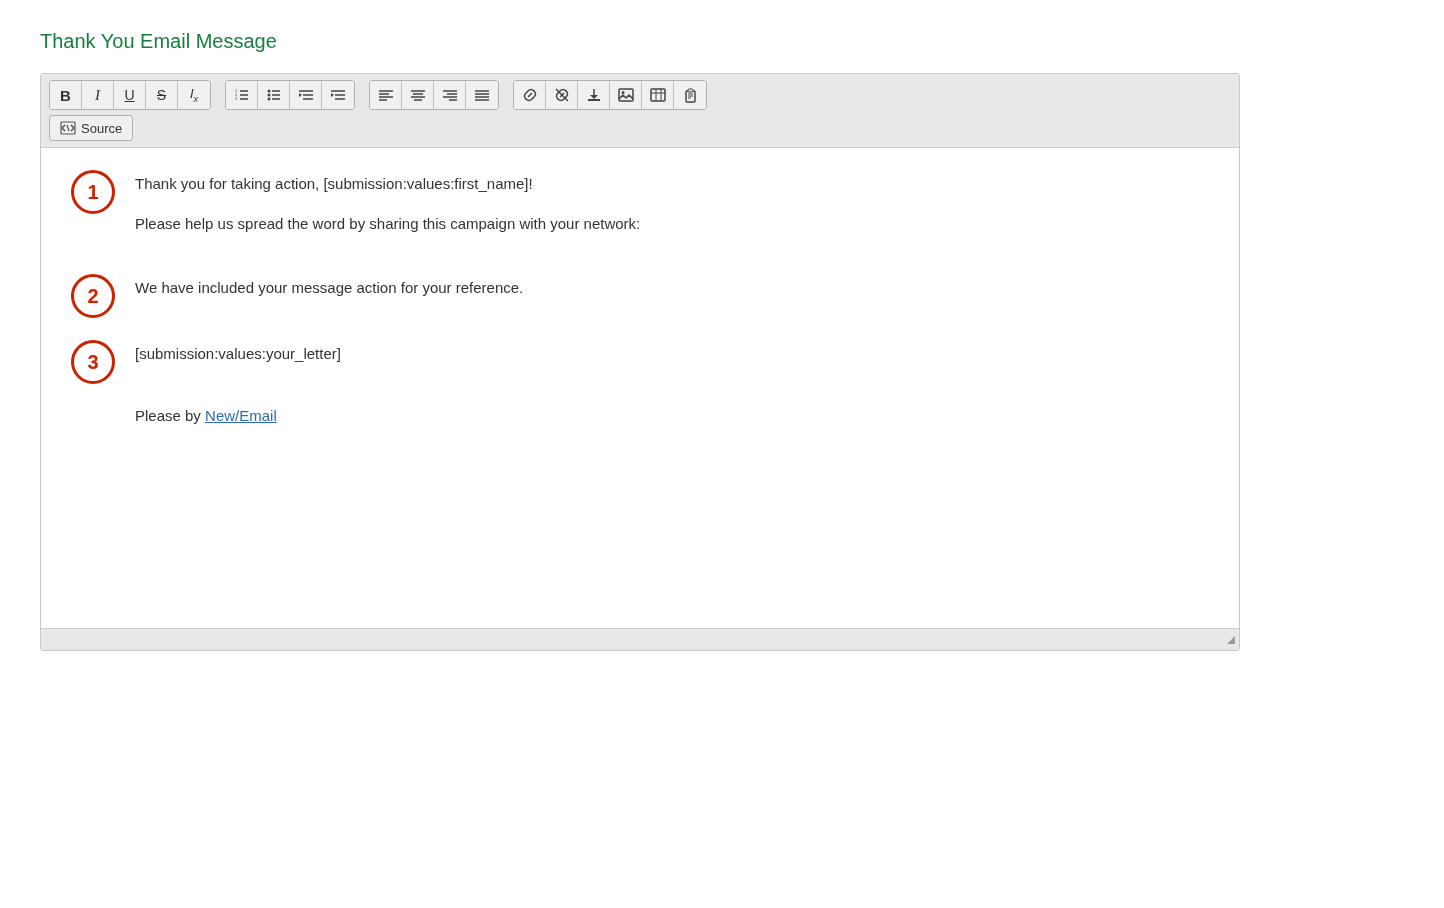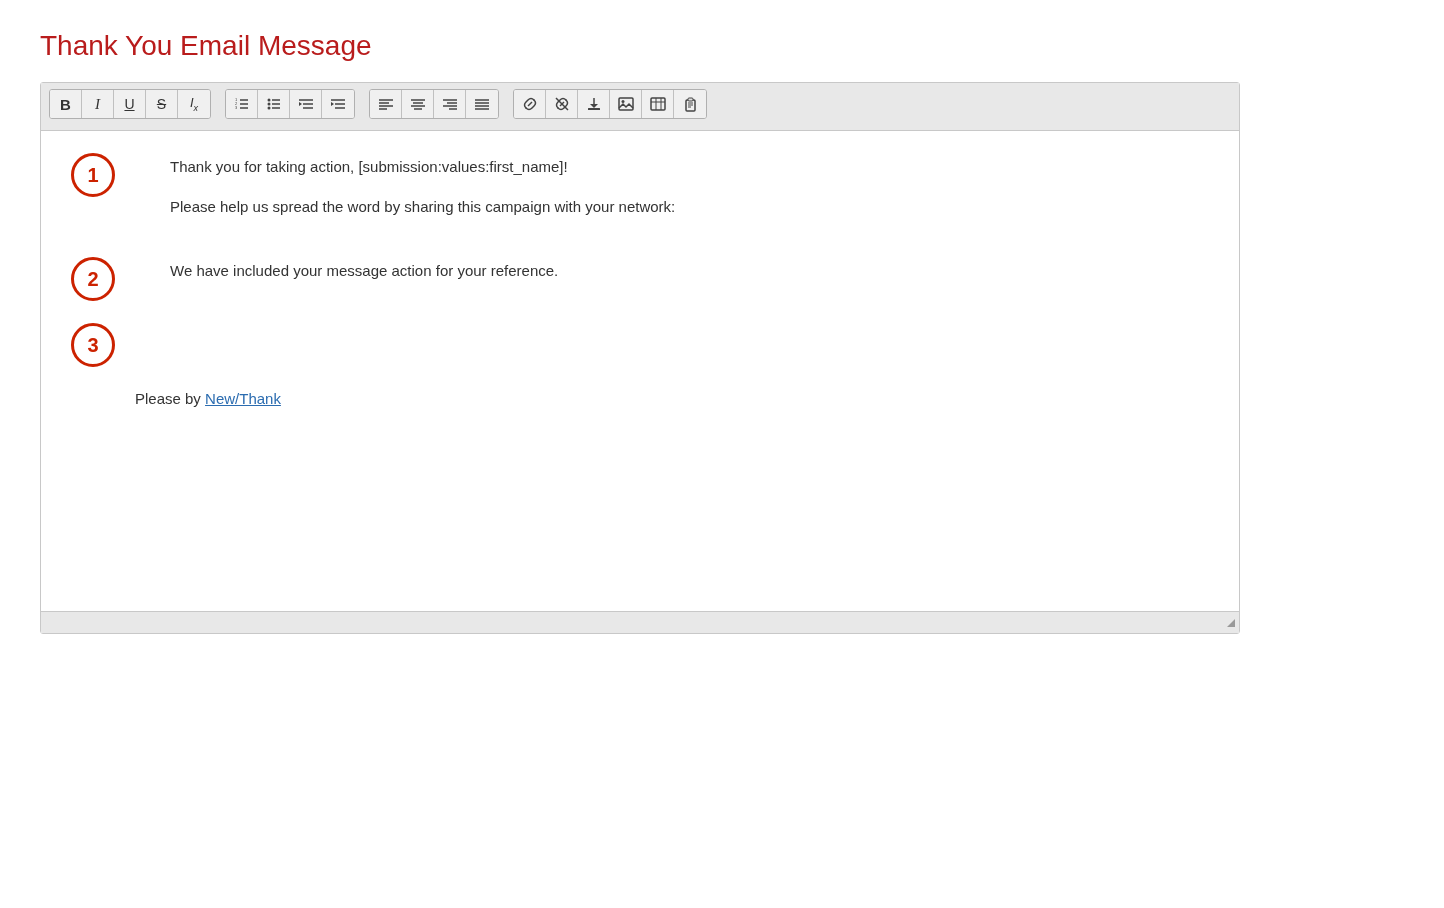--- a/index.html
+++ b/index.html
@@ -5,23 +5,23 @@
     * { box-sizing: border-box; margin: 0; padding: 0; }
 
     body {
       background: #fff;
       font-family: Arial, sans-serif;
       padding: 30px 40px;
       color: #333;
     }
 
     .page-title {
-      font-size: 28px;
+      font-size: 20px;
       font-weight: normal;
-      color: #b91c1c;
+      color: #15803d;
       margin-bottom: 20px;
     }
 
     .editor-wrapper {
       border: 1px solid #c8c8c8;
       border-radius: 3px;
       width: 1200px;
       background: #fff;
     }
 
@@ -125,21 +125,20 @@
     .content-text-block {
       flex: 1;
       padding-top: 4px;
     }
 
     .content-para {
       font-size: 15px;
       color: #333;
       line-height: 1.6;
       margin-bottom: 16px;
-      margin-left: 35px;
     }
 
     .content-para.no-annotation {
       margin-left: 64px;
       margin-bottom: 16px;
     }
 
     .link-text {
       color: #2b6cb0;
       text-decoration: underline;
@@ -315,20 +314,31 @@
             <rect x="6" y="2" width="5" height="3" rx="1" stroke="#444" stroke-width="1" fill="#e0e0e0"></rect>
             <line x1="6" y1="7" x2="11" y2="7" stroke="#444" stroke-width="1"></line>
             <line x1="6" y1="9" x2="11" y2="9" stroke="#444" stroke-width="1"></line>
             <line x1="6" y1="11" x2="9" y2="11" stroke="#444" stroke-width="1"></line>
           </svg>
         </button>
       </div>
 
     </div>
 
+    <div class="source-row">
+      <button class="source-btn">
+        <svg width="16" height="16" viewBox="0 0 16 16">
+          <rect x="1" y="2" width="14" height="12" rx="1" stroke="#555" stroke-width="1.2" fill="none"></rect>
+          <polyline points="5,5 2,8 5,11" stroke="#555" stroke-width="1.5" fill="none"></polyline>
+          <polyline points="11,5 14,8 11,11" stroke="#555" stroke-width="1.5" fill="none"></polyline>
+          <line x1="7" y1="5" x2="9" y2="11" stroke="#555" stroke-width="1.2"></line>
+        </svg>
+        <span>Source</span>
+      </button>
+    </div>
   </div>
 
   <div class="editor-content">
 
     <div class="content-section">
       <div class="annotation-circle">1</div>
       <div class="content-text-block">
         <p class="content-para">Thank you for taking action, [submission:values:first_name]!</p>
         <p class="content-para">Please help us spread the word by sharing this campaign with your network:</p>
       </div>
@@ -337,25 +347,26 @@
     <div class="content-section">
       <div class="annotation-circle">2</div>
       <div class="content-text-block">
         <p class="content-para">We have included your message action for your reference.</p>
       </div>
     </div>
 
     <div class="content-section">
       <div class="annotation-circle">3</div>
       <div class="content-text-block">
+        <p class="content-para">[submission:values:your_letter]</p>
       </div>
     </div>
 
     <p class="content-para no-annotation">
-      <span>Please by </span><a href="#" class="link-text">New/Thank</a>
+      <span>Please by </span><a href="#" class="link-text">New/Email</a>
     </p>
 
   </div>
 
   <div class="editor-footer">
     <div class="resize-handle"></div>
   </div>
 
 </div>
 

